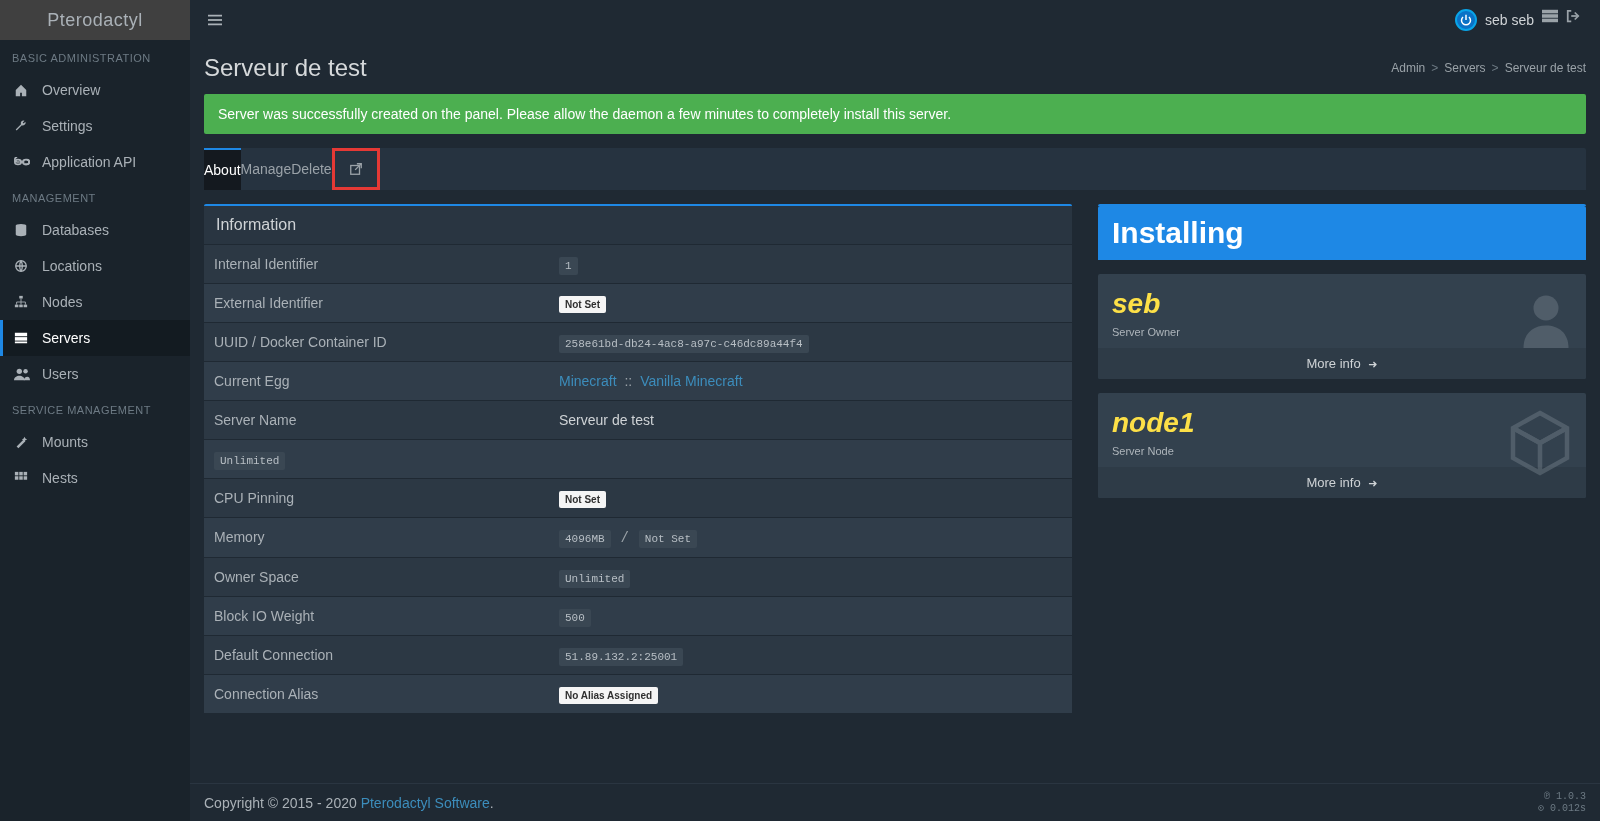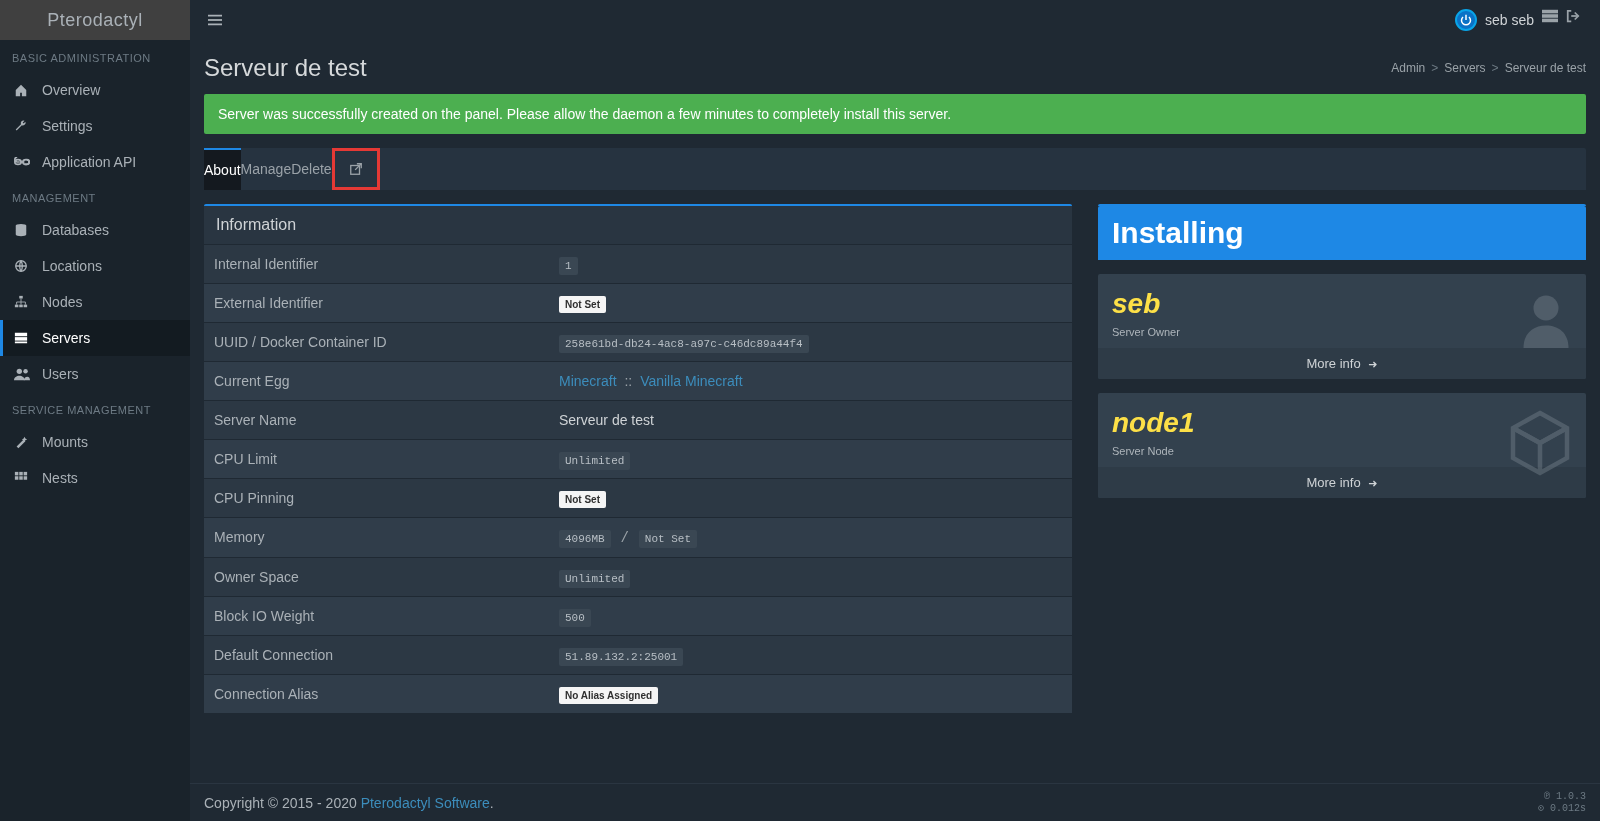--- a/index.html
+++ b/index.html
@@ -456,21 +456,20 @@
             <a>Minecraft</a>
             <span style="color:#9aa2a8;padding:0 4px">::</span>
             <a>Vanilla Minecraft</a>
           </div>
         </div>
         <div class="info-row">
           <div class="label">Server Name</div>
           <div class="value">Serveur de test</div>
         </div>
         <div class="info-row">
-          <div class="label">CPU Limit</div>
           <div class="value"><span class="code-pill">Unlimited</span></div>
         </div>
         <div class="info-row">
           <div class="label">CPU Pinning</div>
           <div class="value"><span class="badge-light">Not Set</span></div>
         </div>
         <div class="info-row">
           <div class="label">Memory</div>
           <div class="value">
             <span class="code-pill">4096MB</span>

